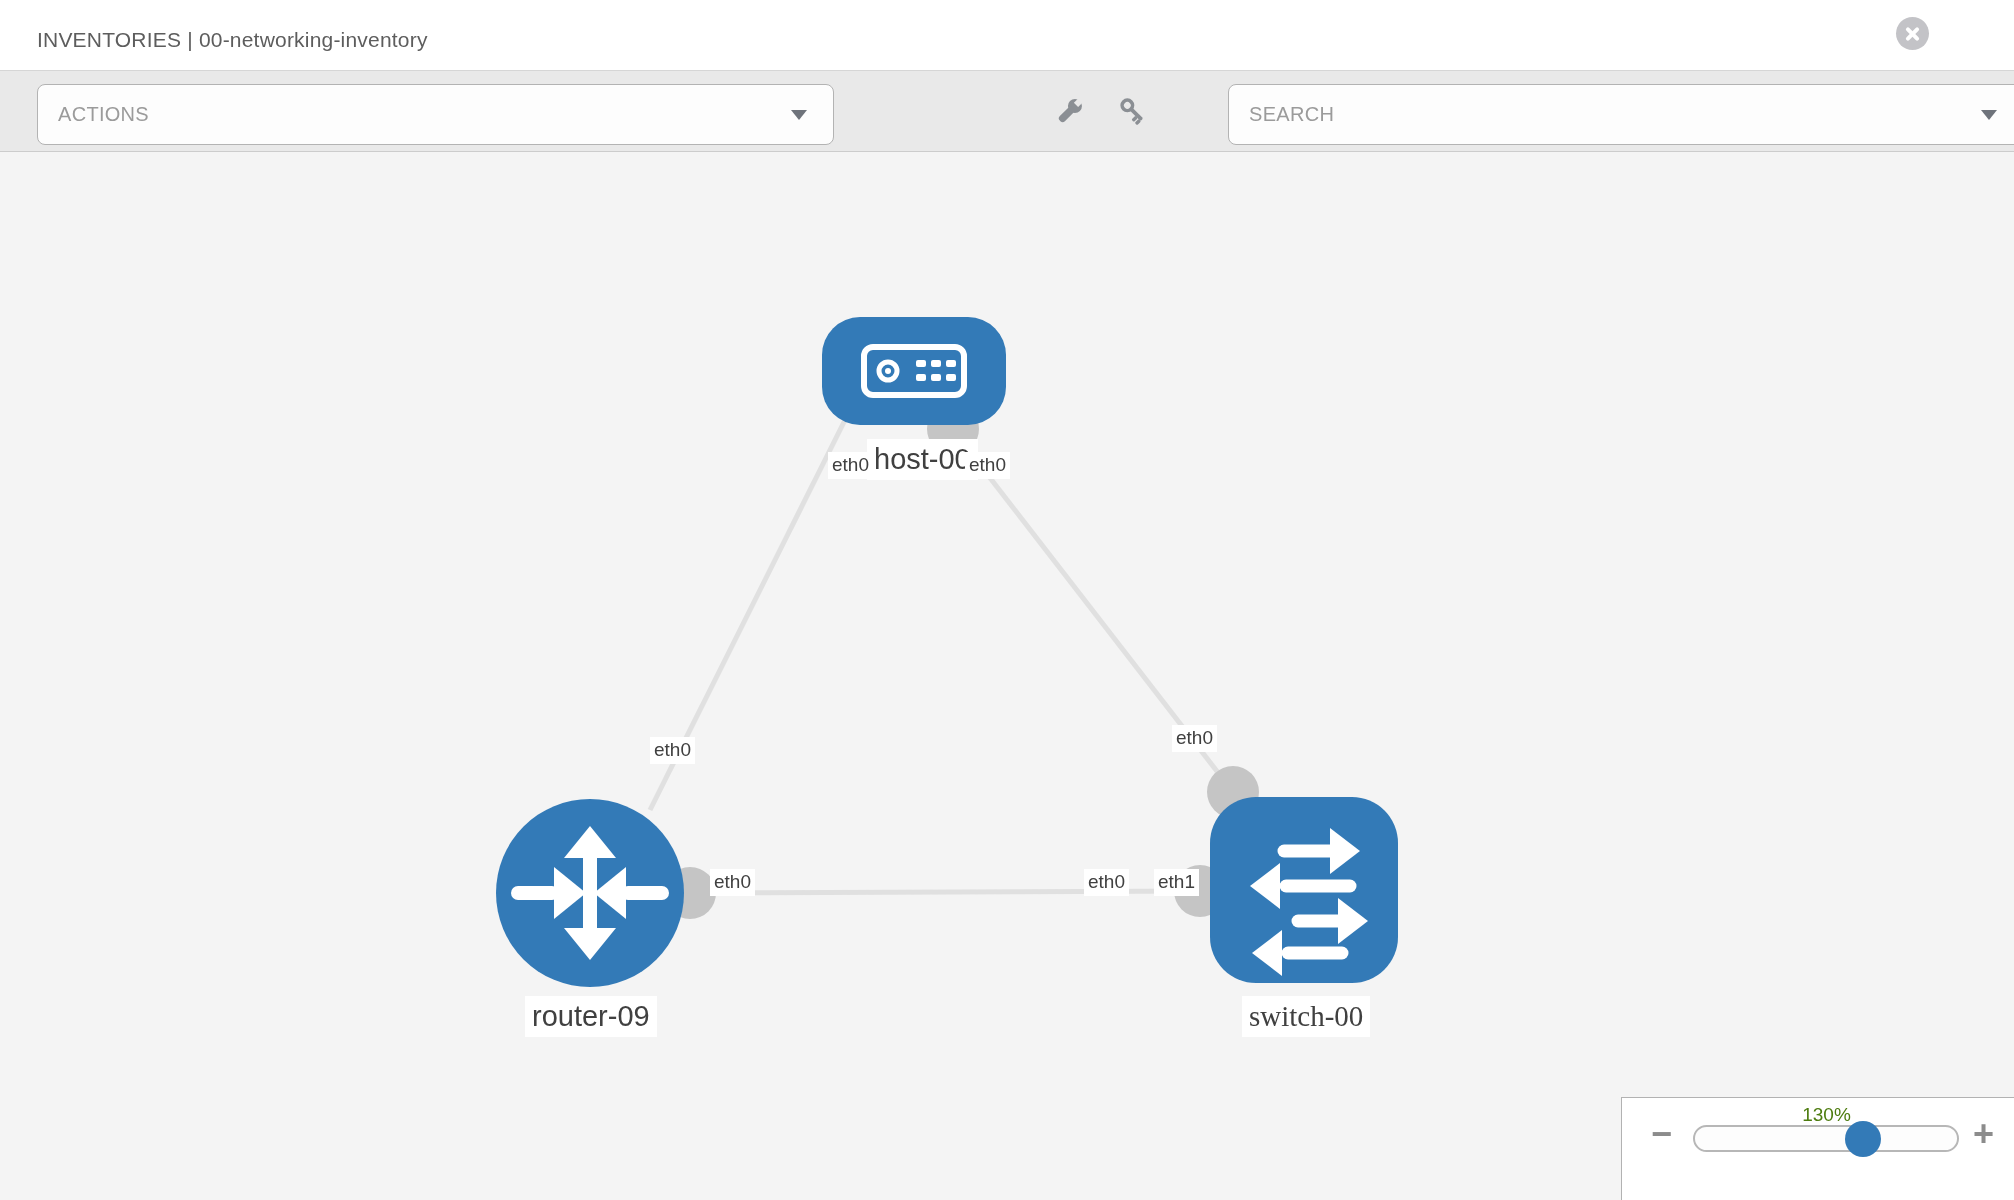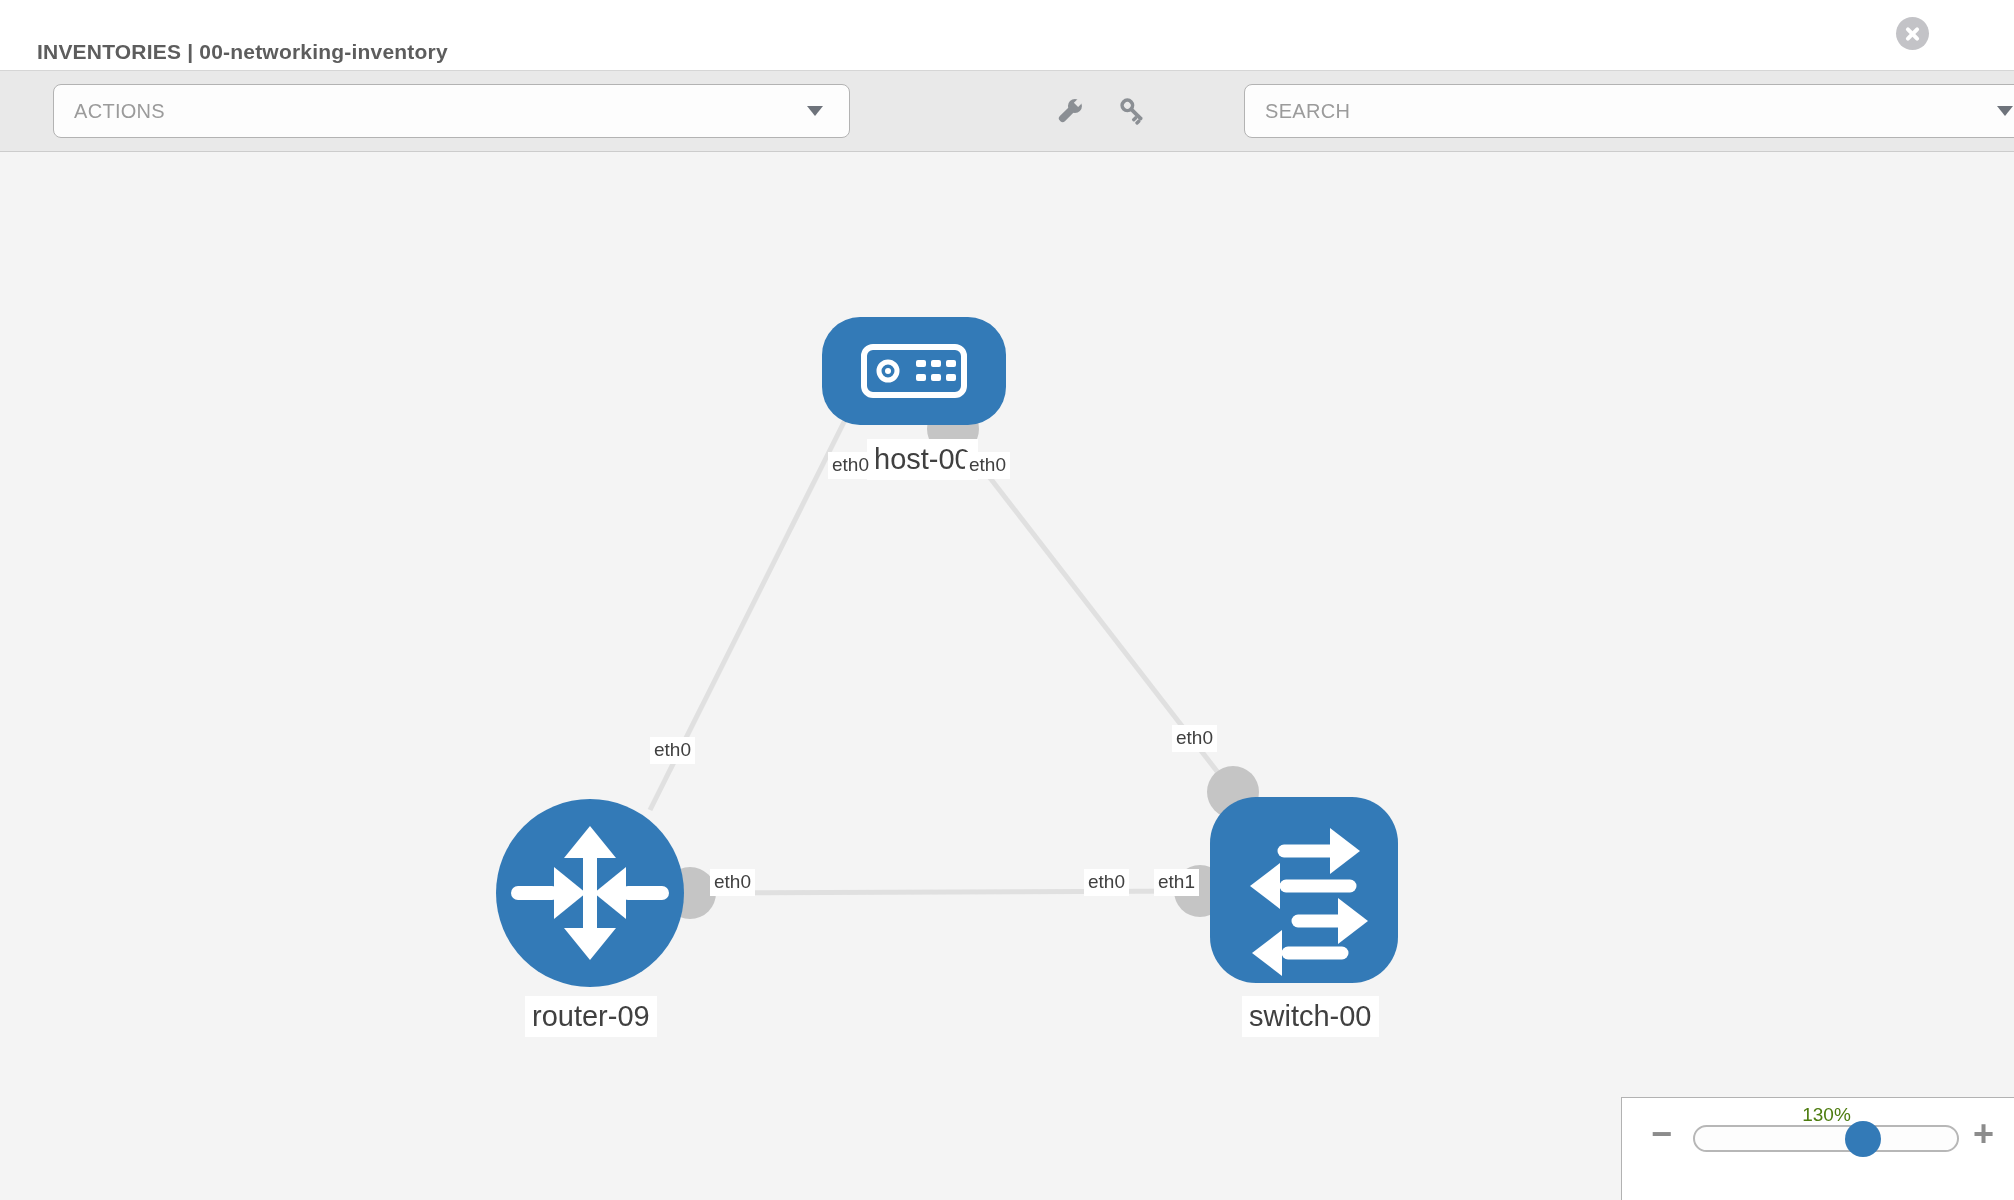--- a/index.html
+++ b/index.html
@@ -3,35 +3,35 @@
 <meta charset="utf-8">
 <style>
   * { margin:0; padding:0; box-sizing:border-box; }
   html,body { width:2014px; height:1200px; }
   body { font-family:"Liberation Sans", sans-serif; background:#f4f4f4; overflow:hidden; }
   #app { position:relative; width:2014px; height:1200px; background:#f4f4f4; }
 
   
   .header { position:absolute; left:0; top:0; width:2014px; height:71px;
             background:#ffffff; border-bottom:1px solid #d6d6d6; }
-  .title { position:absolute; left:37px; top:16px; height:71px; display:flex; align-items:center;
-           font-size:21px; font-weight:bold; color:#5d5d5d; letter-spacing:0.2px; }
+  .title { position:absolute; left:37px; top:4px; height:71px; display:flex; align-items:center;
+           font-size:21px; font-weight:normal; color:#5d5d5d; letter-spacing:0.2px; }
   .close-btn { position:absolute; right:85px; top:17px; width:33px; height:33px;
                border-radius:50%; background:#c3c3c7; cursor:pointer; }
   .close-btn::before, .close-btn::after { content:""; position:absolute; left:8px; top:14.5px;
                width:17px; height:4px; border-radius:2px; background:#ffffff; }
   .close-btn::before { transform:rotate(45deg); }
   .close-btn::after  { transform:rotate(-45deg); }
 
   
   .toolbar { position:absolute; left:0; top:71px; width:2014px; height:81px;
              background:#e9e9e9; border-bottom:1px solid #cccccc; }
-  .select-box { position:absolute; top:13px; height:54px; background:#fdfdfd;
+  .select-box { position:absolute; top:13px; height:61px; background:#fdfdfd;
                 border:1.5px solid #b3b3b3; border-radius:8px; display:flex;
-                align-items:center; justify-content:space-between; cursor:pointer;margin-left:16px; }
+                align-items:center; justify-content:space-between; cursor:pointer; }
   .select-box .sel-label { padding-left:20px; font-size:20px; color:#9b9b9b; letter-spacing:0.3px; }
   .caret { width:0; height:0; border-left:8px solid transparent; border-right:8px solid transparent;
            border-top:10px solid #6e737b; margin-right:26px; }
   .actions-box { left:37px; width:797px; }
   .search-box  { left:1228px; width:796px; }
   .tool-icon { position:absolute; top:26px; width:30px; height:30px; cursor:pointer; }
   .wrench-icon { left:1055px; }
   .key-icon    { left:1118px; }
 
   
@@ -159,21 +159,21 @@
 
   <div class="tag node-name" style="left:867px; top:439px;">host-00</div>
   <div class="tag" style="left:828px; top:452px;">eth0</div>
   <div class="tag" style="left:965px; top:452px;">eth0</div>
   <div class="tag" style="left:650px; top:737px;">eth0</div>
   <div class="tag" style="left:1172px; top:725px;">eth0</div>
   <div class="tag" style="left:710px; top:869px;">eth0</div>
   <div class="tag" style="left:1084px; top:869px;">eth0</div>
   <div class="tag over" style="left:1112px; top:869px;margin-left:42px;">eth1</div>
   <div class="tag node-name" style="left:525px; top:996px;">router-09</div>
-  <div class="tag node-name" style="left:1242px; top:996px;">switch-00</div>
+  <div class="tag node-name" style="left:1242px; top:996px;font-family:Liberation Serif, serif;">switch-00</div>
 
   <div class="zoom-panel">
     <div class="zoom-pct">130%</div>
     <div class="zoom-btn zoom-minus">−</div>
     <div class="zoom-track"></div>
     <div class="zoom-thumb"></div>
     <div class="zoom-btn zoom-plus">+</div>
   </div>
 
 </div>

